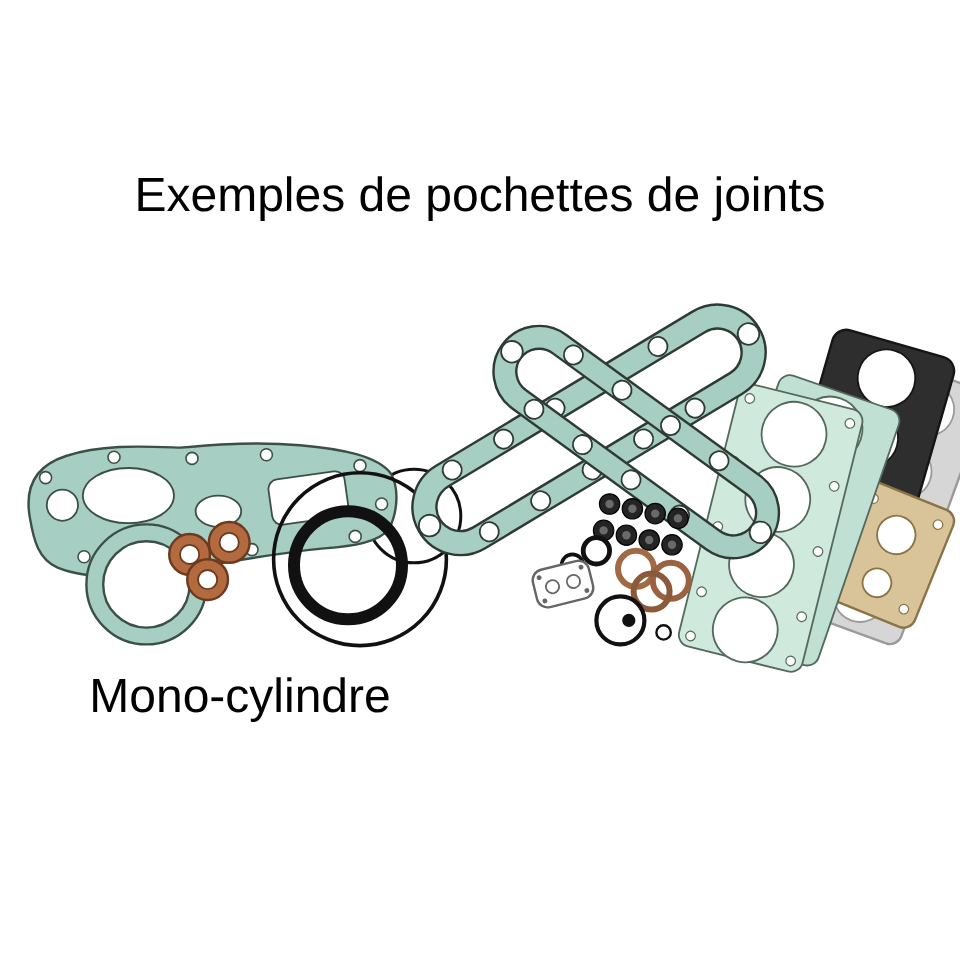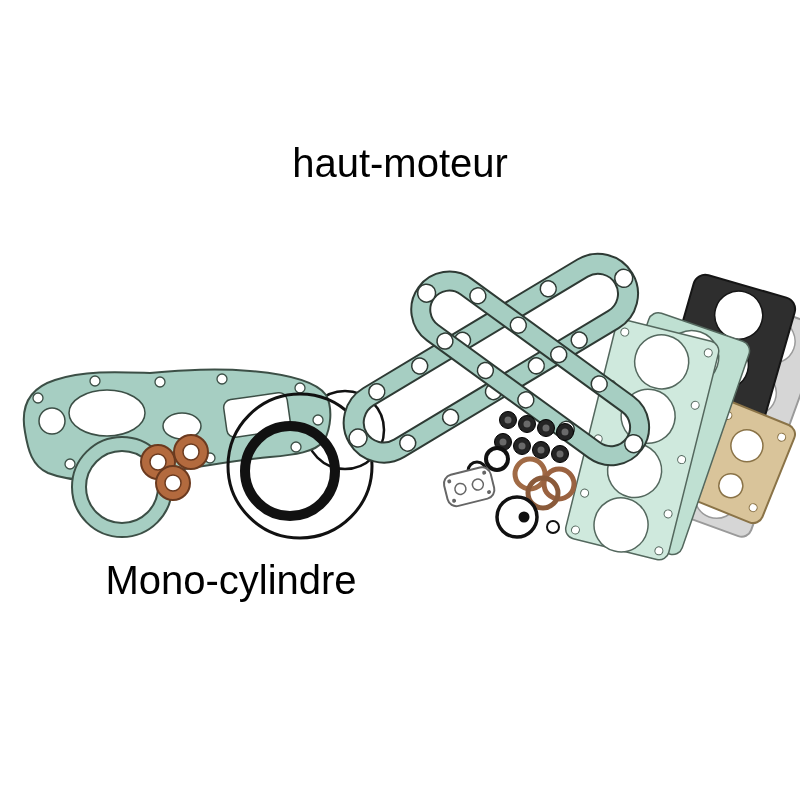--- a/index.html
+++ b/index.html
@@ -23,37 +23,36 @@
     font-weight: 400;
     color: #000;
   }
   .caption {
     position: absolute;
     top: 558px;
     font-size: 40px;
     font-weight: 400;
     text-align: center;
     color: #000;
-    padding-left: 31px;
   }
   .caption.mono  { left: 0;   width: 400px; }
   .caption.multi { left: 385px; width: 410px; }
   svg.illustration {
     position: absolute;
     top: 0;
     left: 0;
   }
 </style>
 </head>
 <body>
 
 <div class="page">
 
   <div class="title">
-    <div>haut-moteur</div>
+    <div>Exemples de pochettes de joints</div>
   </div>
 
   <svg class="illustration" width="800" height="800" viewBox="0 0 800 800">
 
     <g>
 
       <circle cx="345" cy="430" r="39" fill="none" stroke="#111111" stroke-width="2.5"></circle>
 
       <path d="M 25,432 C 20,405 30,388 55,380 C 85,370 120,372 150,373
                C 185,370 215,368 250,371 C 285,374 315,380 326,395

